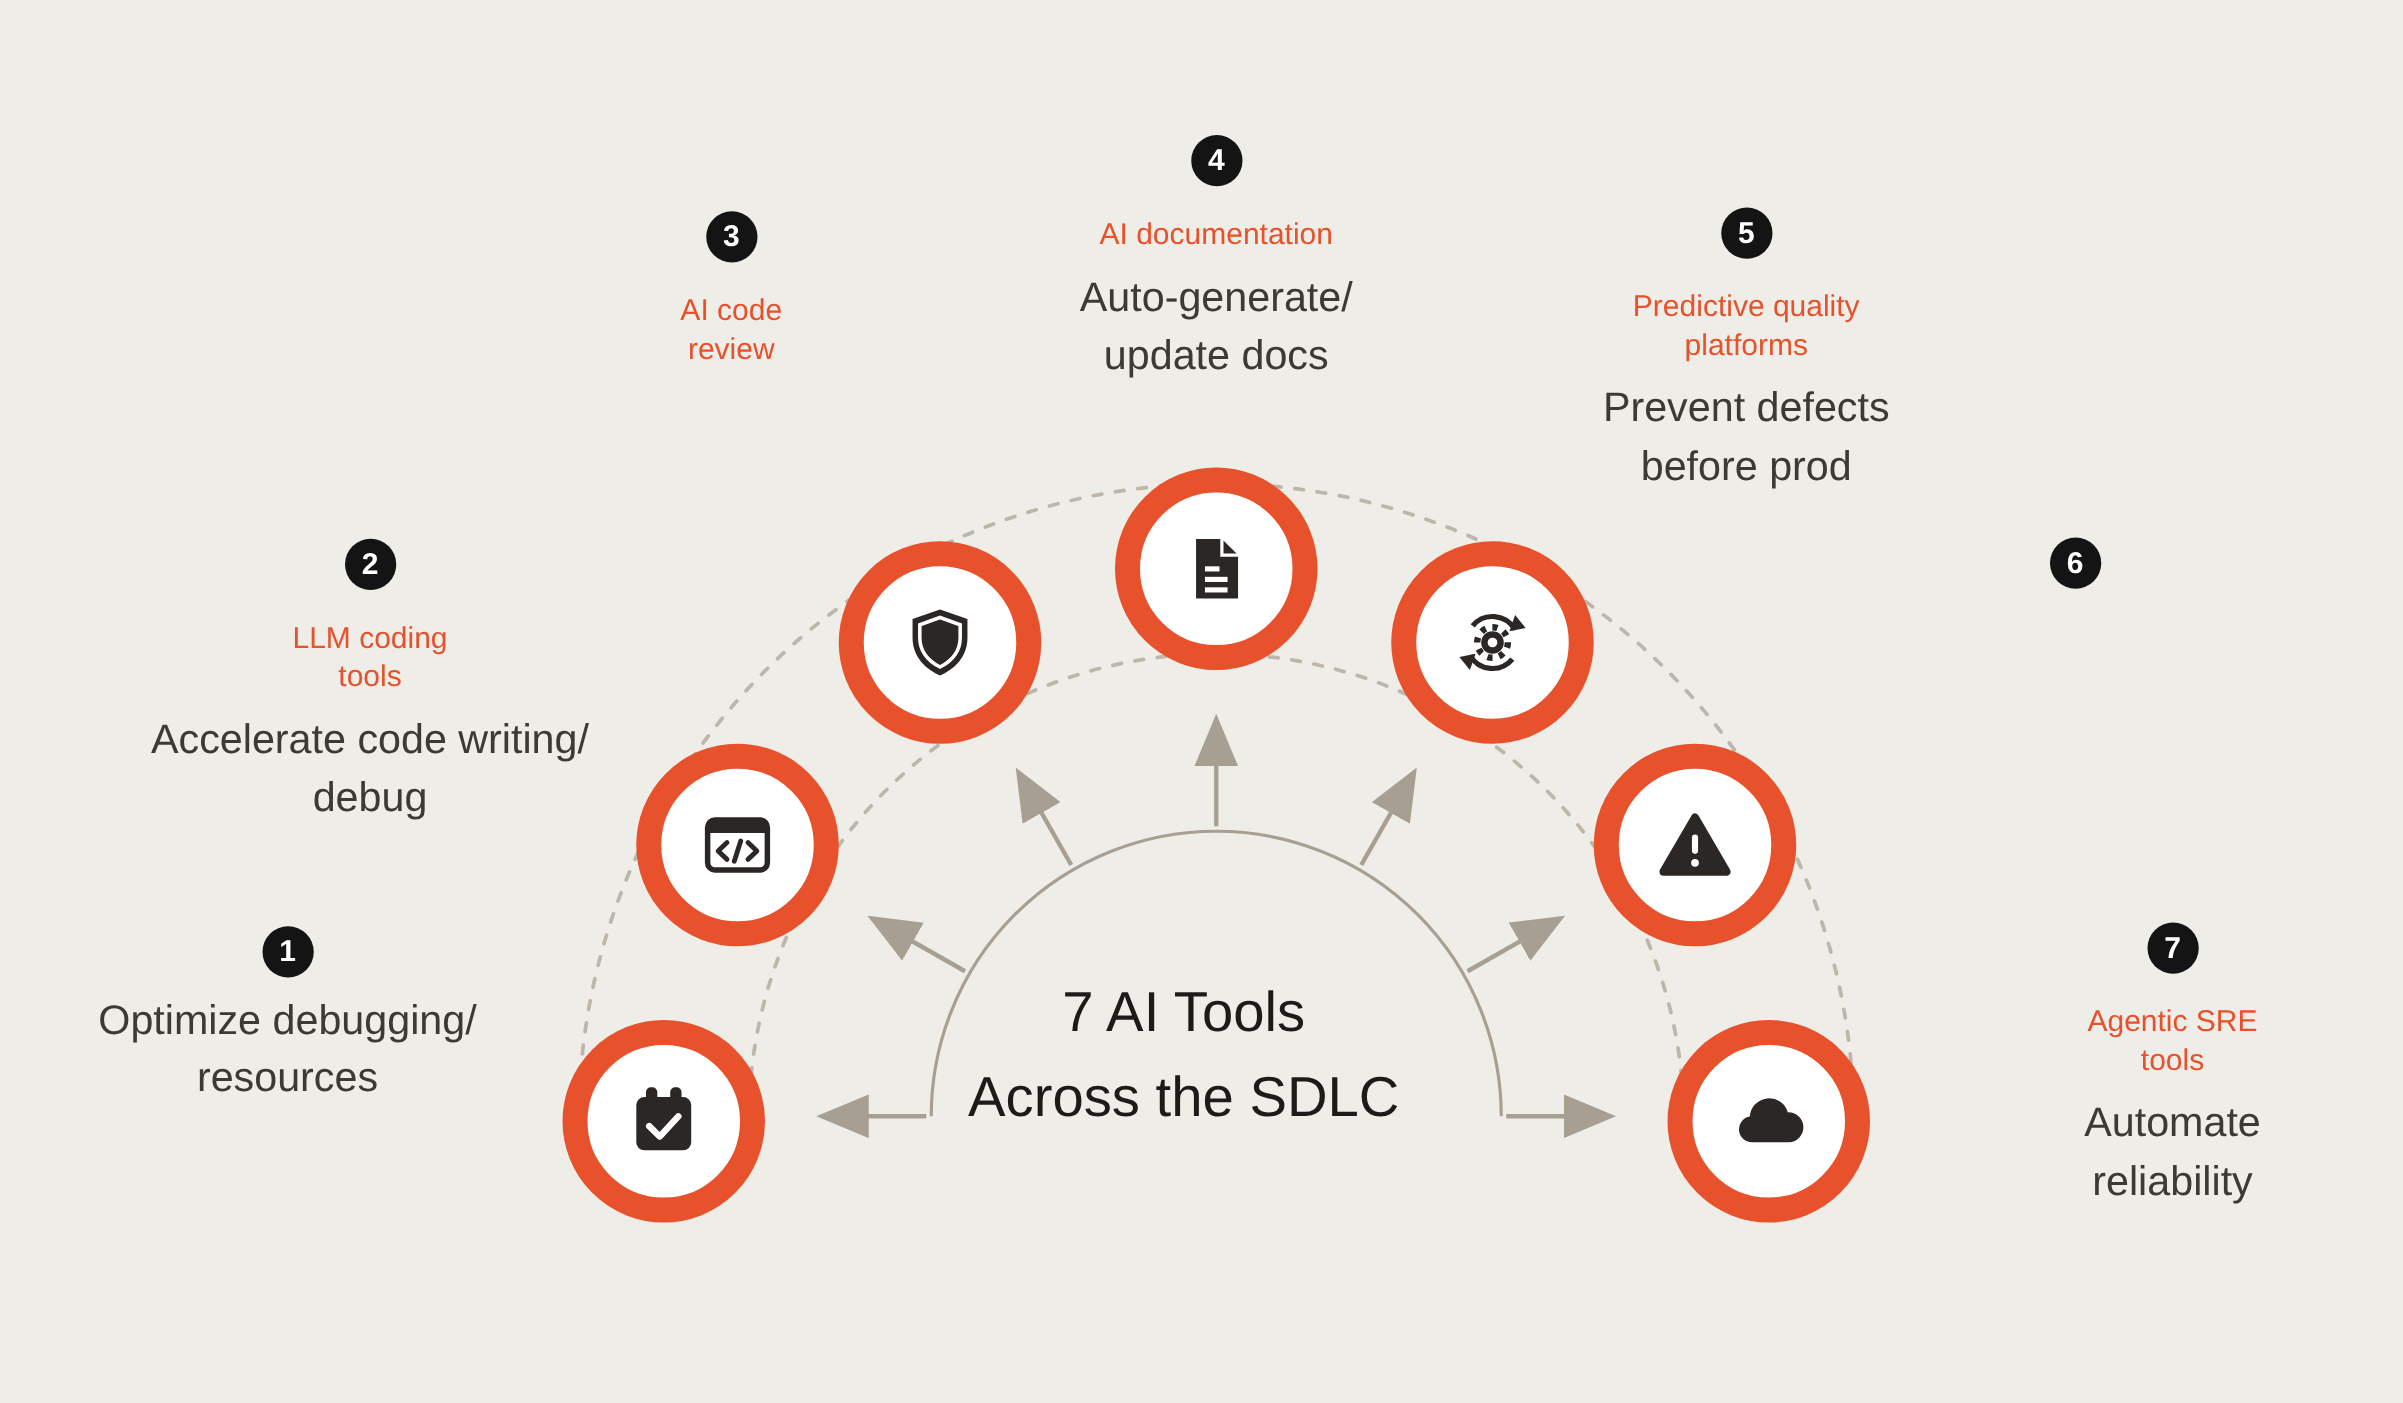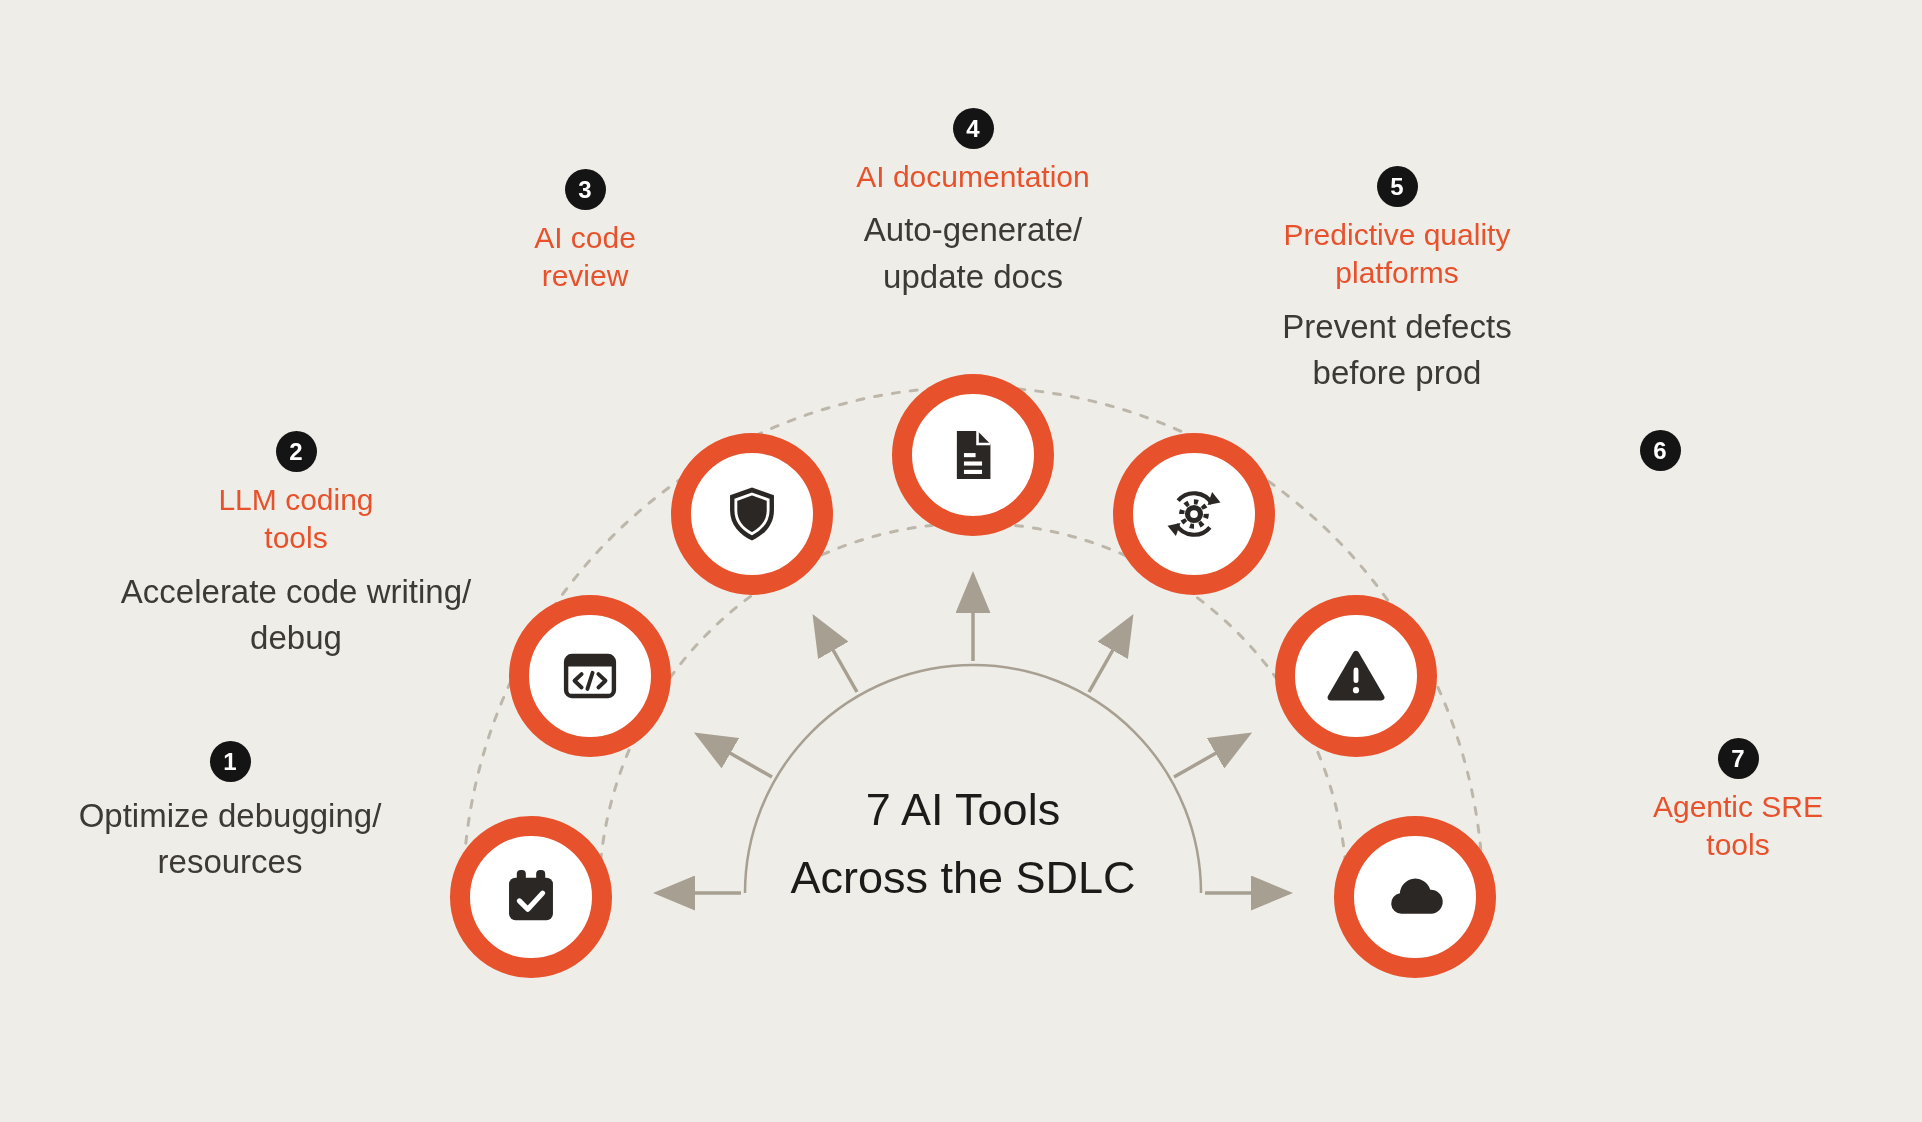--- a/index.html
+++ b/index.html
@@ -26,21 +26,21 @@
   .label-block{
     position:absolute;width:420px;display:flex;flex-direction:column;
     align-items:center;text-align:center;
   }
   .badge{
     width:41px;height:41px;border-radius:50%;background:var(--badge);
     color:#fff;font-weight:bold;font-size:24px;
     display:flex;align-items:center;justify-content:center;
   }
   .title{
-    margin-top:9px;color:var(--accent);font-size:30px;font-weight:500;
+    margin-top:24px;color:var(--accent);font-size:24px;font-weight:500;
     line-height:1.28;white-space:pre-line;
   }
   .desc{
     margin-top:11px;color:var(--text);font-size:33px;font-weight:400;
     line-height:1.4;white-space:pre-line;
   }
   .item-1{left:20px;top:741px}
   .item-2{left:86px;top:431px}
   .item-3{left:375px;top:169px}
   .item-4{left:763px;top:108px}
@@ -54,21 +54,21 @@
   }
   .glyph{width:62px;height:62px;color:var(--icon)}
   .circle-1{left:450px;top:816px}
   .circle-2{left:509px;top:595px}
   .circle-3{left:671px;top:433px}
   .circle-4{left:892px;top:374px}
   .circle-5{left:1113px;top:433px}
   .circle-6{left:1275px;top:595px}
   .circle-7{left:1334px;top:816px}
   .center-title{
-    position:absolute;left:688px;top:776px;width:550px;text-align:center;
+    position:absolute;left:672px;top:776px;width:550px;text-align:center;
     font-size:45px;font-weight:500;line-height:1.5;color:var(--center-text);
     white-space:pre-line;
   }
 </style>
 </head>
 <body>
 
 <div class="stage">
 
   <svg class="scene" viewBox="0 0 1922 1122">
@@ -189,18 +189,20 @@
   </div>
 
   <div class="label-block item-6">
     <div class="badge">6</div>
   </div>
 
   <div class="label-block item-7">
     <div class="badge">7</div>
     <div class="title">Agentic SRE
 tools</div>
+    <div class="desc">Automate
+reliability</div>
   </div>
 
   <div class="center-title">7 AI Tools
 Across the SDLC</div>
 
 </div>
 
 </body></html>

